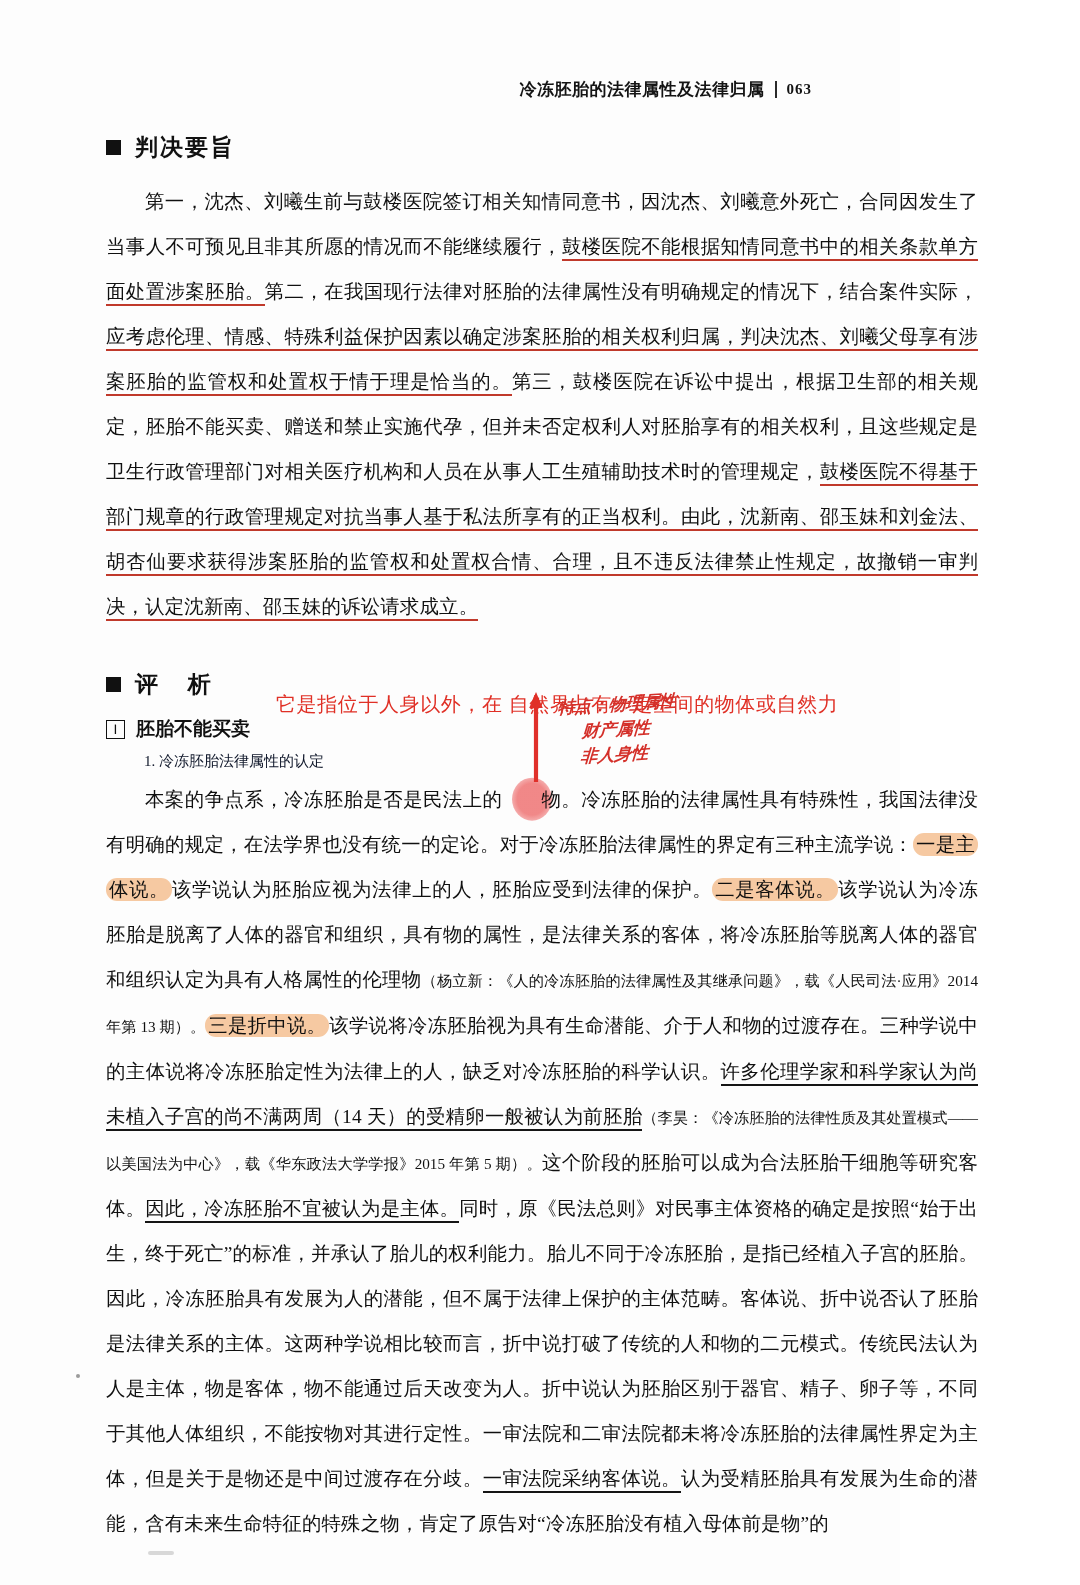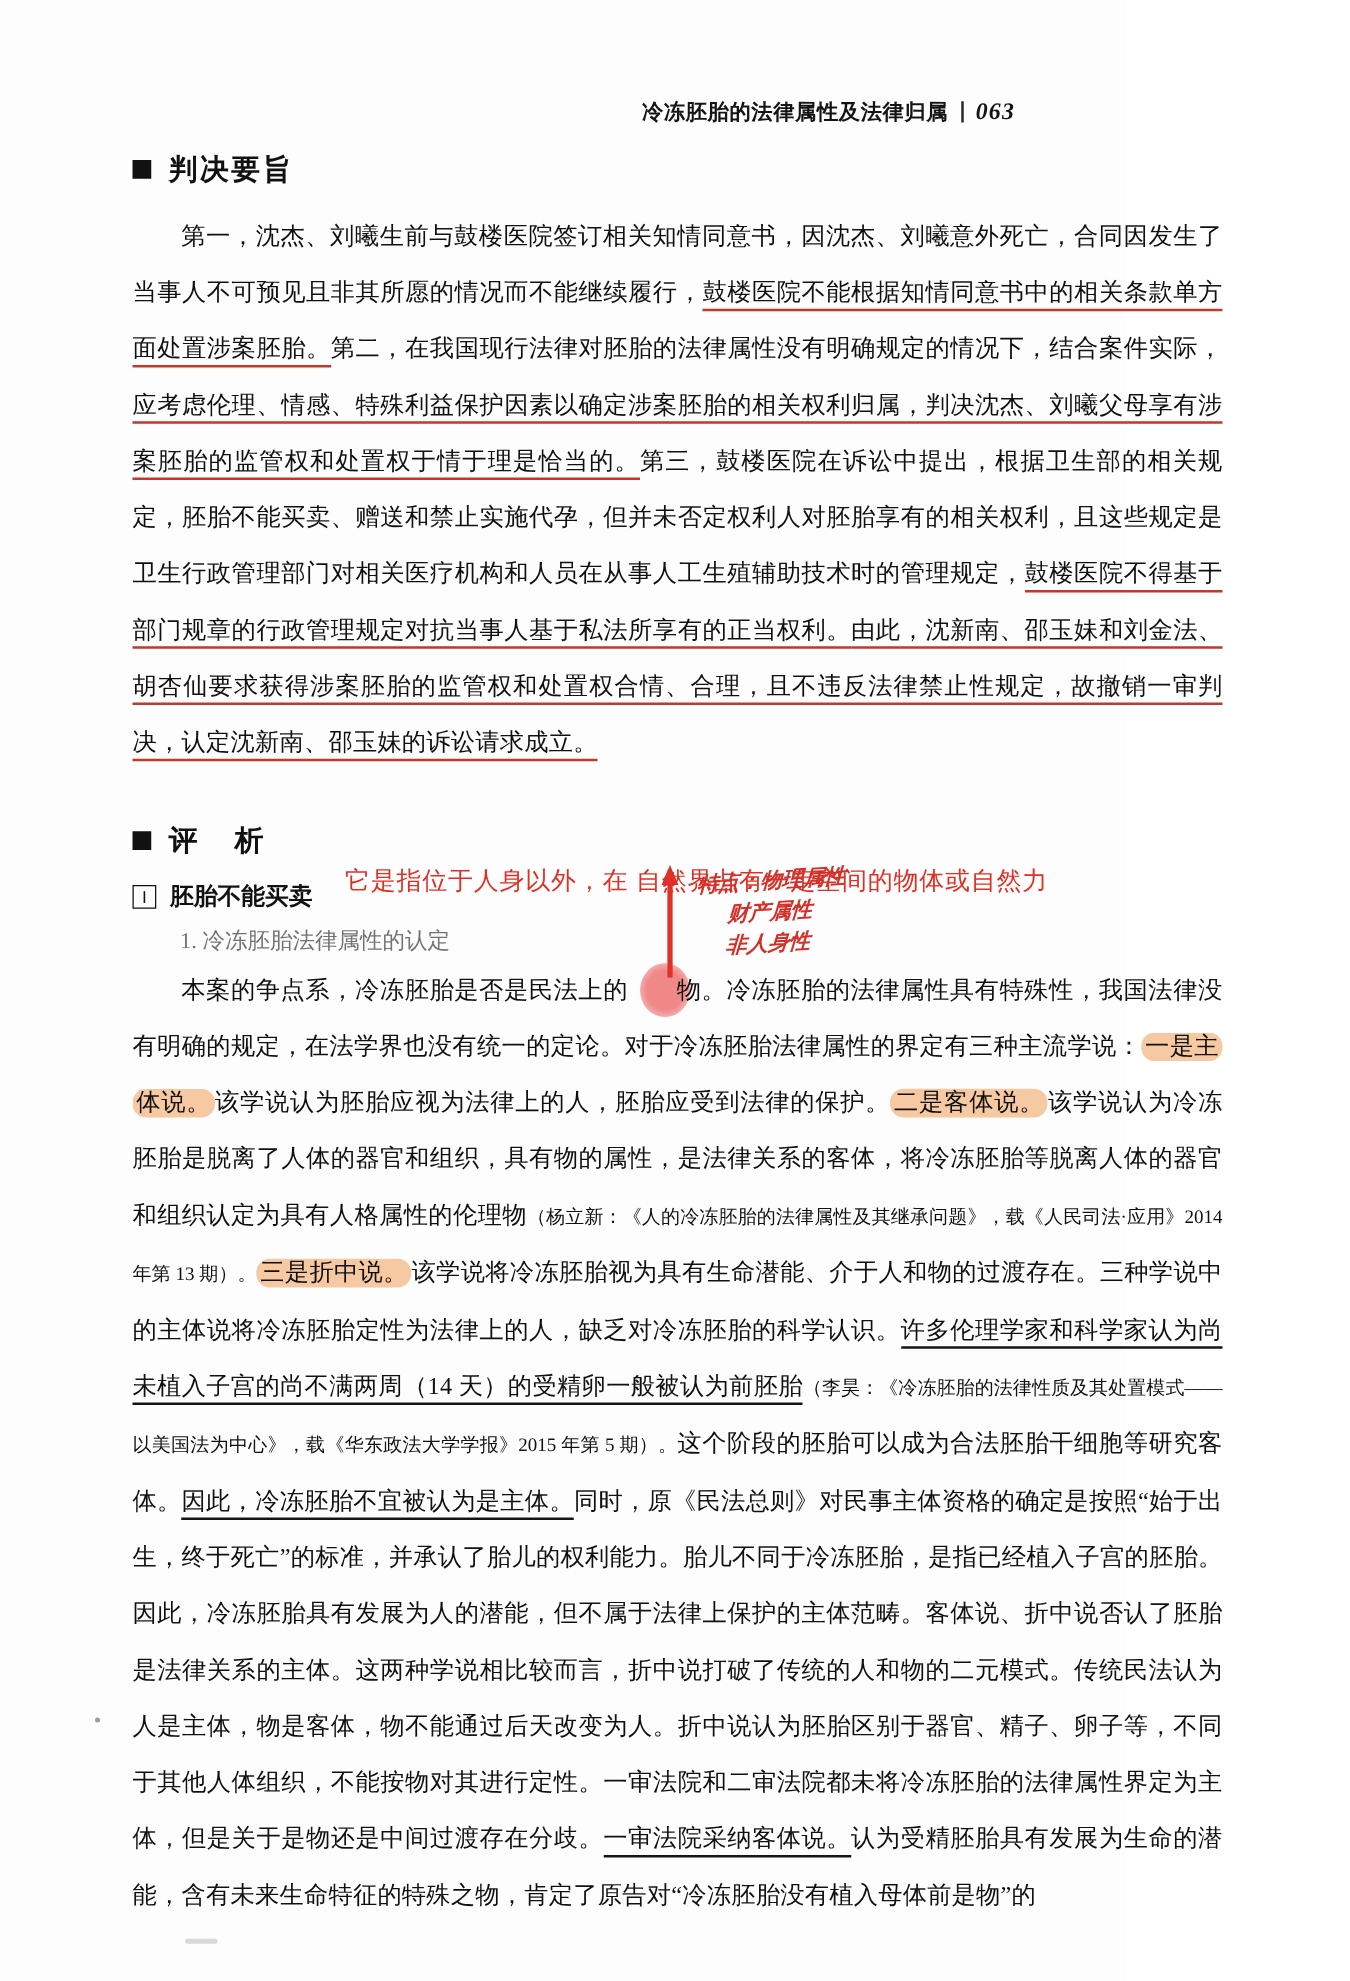--- a/index.html
+++ b/index.html
@@ -38,31 +38,30 @@
     color: #141414;
   }
   .running-head .rule {
     display: inline-block;
     width: 2px;
     height: 17px;
     background: #2a2a2a;
   }
   .folio {
     font-family: "Liberation Serif", serif;
-    font-size: 19px;
+    font-size: 15px;
     font-weight: bold;
     letter-spacing: 1px;
-    font-style: italic;
   }
 
   
   .col {
     position: absolute;
     left: 106px;
-    top: 120px;
+    top: 132px;
     width: 872px;
   }
 
   
   .sec-head {
     display: flex;
     align-items: center;
     gap: 14px;
     font-size: 23px;
     font-weight: bold;
@@ -96,24 +95,24 @@
     border: 1.6px solid #111;
     font-size: 13px;
     font-weight: normal;
     line-height: 1;
     padding: 0 3px;
     box-sizing: border-box;
     font-family: "Liberation Serif", serif;
   }
 
   .num-head {
-    font-size: 18px;
+    font-size: 15px;
     margin: 0 0 6px 0;
     text-indent: 38px;
-    color: #737373;
+    color: #0f172a;
   }
 
   
   p.para {
     font-size: 19.4px;
     line-height: 45px;
     margin: 0;
     text-indent: 39px;
     text-align: justify;
     text-justify: inter-ideograph;

